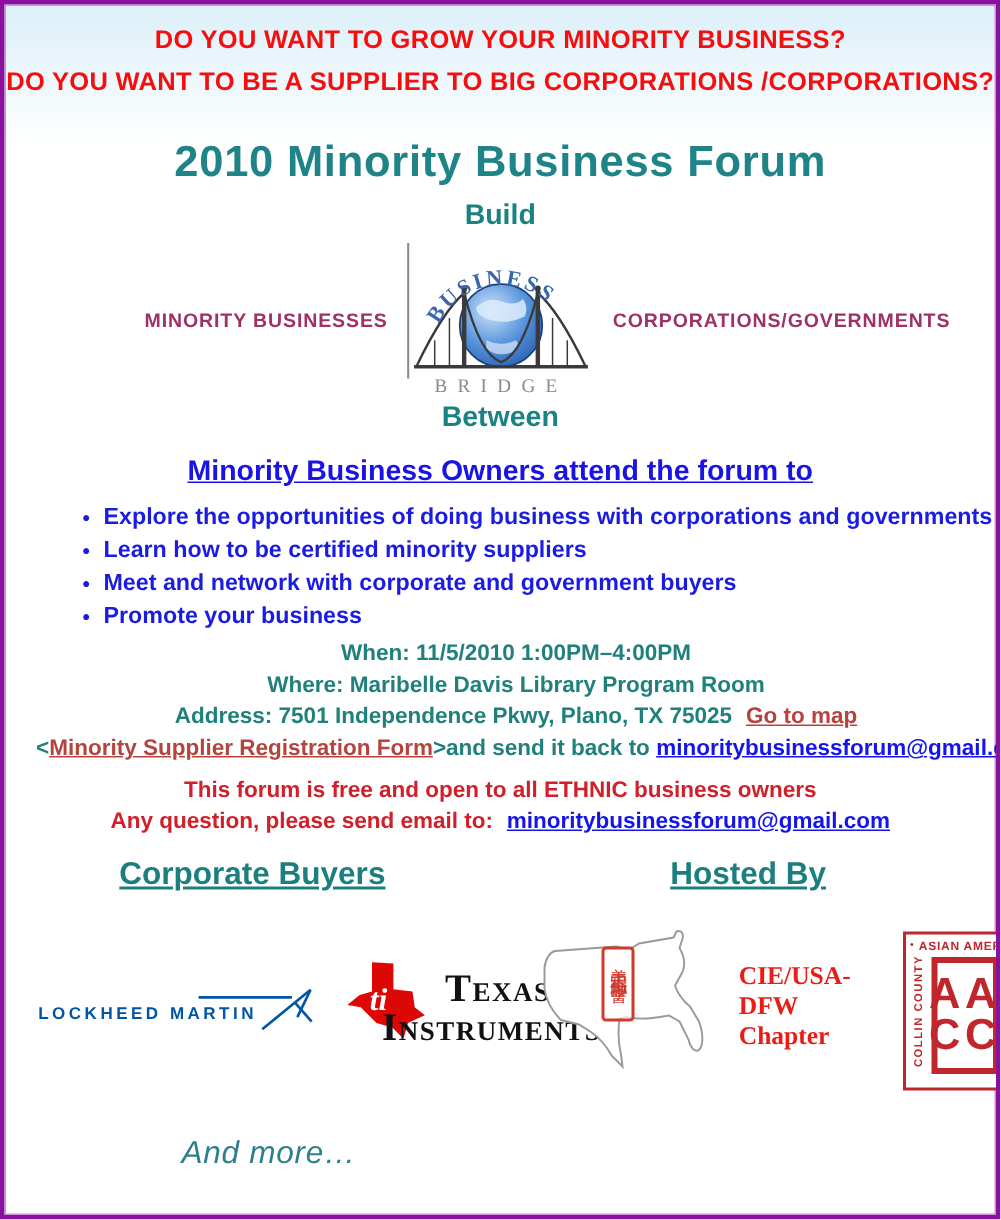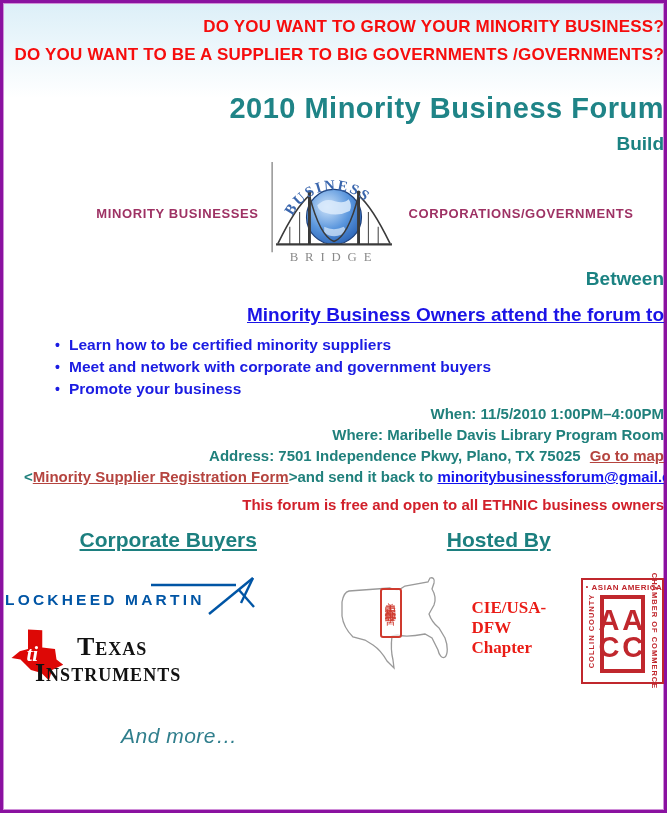--- a/index.html
+++ b/index.html
@@ -6,21 +6,21 @@
   *{box-sizing:border-box;}
   .page{
     position:relative;
     width:667px;height:813px;
     border:3px solid #8a11a0;
     box-shadow: inset 0 0 0 1px #cf8fd8;
     background: linear-gradient(to bottom,#dcefF8 0px,#ffffff 95px);
     font-family:"Liberation Sans", sans-serif;
     overflow:hidden;
   }
-  .center{text-align:right;}
+  .center{text-align:center;}
   .hdr{color:#f60d0d;font-weight:bold;font-size:17px;line-height:20px;letter-spacing:.2px;}
   .hdr1{margin-top:14px;}
   .hdr2{margin-top:8px;}
   .title{margin-top:27px;color:#1f8487;font-weight:bold;font-size:29px;line-height:33px;letter-spacing:.5px;}
   .tealword{color:#1b8282;font-weight:bold;font-size:19px;line-height:22px;}
   .build{margin-top:8px;}
   .between{margin-top:0px;}
   .logo-row{display:flex;align-items:center;justify-content:center;margin-top:3px;height:110px;}
   .party-label{width:252px;color:#9e3264;font-weight:bold;font-size:13px;letter-spacing:.6px;}
   .party-left{text-align:right;padding-right:10px;}
@@ -33,21 +33,21 @@
   .details{margin-top:3px;color:#20807c;font-weight:bold;font-size:15px;line-height:21px;padding-left:21px;}
   .details .row{white-space:nowrap;}
   a.redlink{color:#b5443f;text-decoration:underline;cursor:pointer;}
   a.bluelink{color:#1414ee;text-decoration:underline;cursor:pointer;}
   .sp{margin-left:5px;}
   .notes{margin-top:7px;color:#d1202a;font-weight:bold;font-size:15px;line-height:21px;}
   .sections-row{display:flex;margin-top:13px;}
   .half{width:50%;text-align:center;}
   .section-heading{color:#1c7f7f;font-weight:bold;font-size:21px;line-height:24px;text-decoration:underline;}
   .logos-row{display:flex;margin-top:24px;}
-  .buyers-col{width:50%;display:flex;flex-direction:column;align-items:flex-start;gap:12px;}
+  .buyers-col{width:50%;display:flex;align-items:center;gap:12px;margin-left:21px;}
   .hosts-col{width:50%;display:flex;justify-content:center;align-items:flex-start;gap:10px;}
   .lockheed{width:255px;height:40px;}
   .ti-logo{position:relative;width:180px;height:66px;}
   .ti-shape{position:absolute;left:0;top:0;width:68px;height:54px;}
   .ti-mark{font-family:"Liberation Serif",serif;font-style:italic;font-weight:bold;}
   .ti-text{position:absolute;left:74px;top:6px;font-family:"Liberation Serif",serif;font-variant:small-caps;font-weight:600;color:#111;font-size:26px;line-height:26px;letter-spacing:1px;}
   .ti-l2{margin-left:-42px;}
   .cie{display:flex;flex-direction:row;align-items:center;}
   .cie-map-wrap{position:relative;width:138px;height:100px;}
   .cie-map{width:138px;height:100px;}
@@ -69,21 +69,21 @@
   .aacc-inner{position:absolute;left:17px;right:17px;top:15px;bottom:9px;border:4px solid #c0272d;display:flex;flex-direction:column;align-items:center;justify-content:center;}
   .aacc-letters{color:#c0272d;font-weight:800;font-size:29px;line-height:27px;letter-spacing:3px;font-family:"Liberation Sans",sans-serif;}
   .and-more{margin:30px 0 0 118px;color:#2f7e8c;font-size:21px;letter-spacing:.5px;font-style:italic;}
 </style>
 </head>
 <body>
 
 <div class="page">
 
   <div class="hdr hdr1 center">DO YOU WANT TO GROW YOUR MINORITY BUSINESS?</div>
-  <div class="hdr hdr2 center">DO YOU WANT TO BE A SUPPLIER TO BIG GOVERNMENTS /GOVERNMENTS?</div>
+  <div class="hdr hdr2 center">DO YOU WANT TO BE A SUPPLIER TO BIG CORPORATIONS /CORPORATIONS?</div>
 
   <div class="title center">2010 Minority Business Forum</div>
 
   <div class="tealword build center">Build</div>
 
   <div class="logo-row">
     <div class="party-label party-left">MINORITY BUSINESSES</div>
 
     <svg class="bridge-logo" viewBox="0 0 130 112">
       <defs>
@@ -118,40 +118,45 @@
     </svg>
 
     <div class="party-label party-right">CORPORATIONS/GOVERNMENTS</div>
   </div>
 
   <div class="tealword between center">Between</div>
 
   <div class="forum-heading center">Minority Business Owners attend the forum to</div>
 
   <ul class="bullets">
+    <li>Explore the opportunities of doing business with corporations and governments</li>
     <li>Learn how to be certified minority suppliers</li>
     <li>Meet and network with corporate and government buyers</li>
     <li>Promote your business</li>
   </ul>
 
   <div class="details center">
     <div class="row">When: 11/5/2010 1:00PM–4:00PM</div>
     <div class="row">Where: Maribelle Davis Library Program Room</div>
     <div class="row">
       <span>Address: 7501 Independence Pkwy, Plano, TX 75025</span>
       <a class="redlink sp">Go to map</a>
     </div>
     <div class="row">
       <span>&lt;</span><a class="redlink">Minority Supplier Registration Form</a><span>&gt;and send it back to</span>
       <a class="bluelink">minoritybusinessforum@gmail.com</a>
     </div>
   </div>
 
   <div class="notes center">
     <div>This forum is free and open to all ETHNIC business owners</div>
+    <div>
+      <span>Any question, please send email to:</span>
+      <a class="bluelink sp">minoritybusinessforum@gmail.com</a>
+    </div>
   </div>
 
   <div class="sections-row">
     <div class="half"><span class="section-heading">Corporate Buyers</span></div>
     <div class="half"><span class="section-heading">Hosted By</span></div>
   </div>
 
   <div class="logos-row">
 
     <div class="buyers-col">

